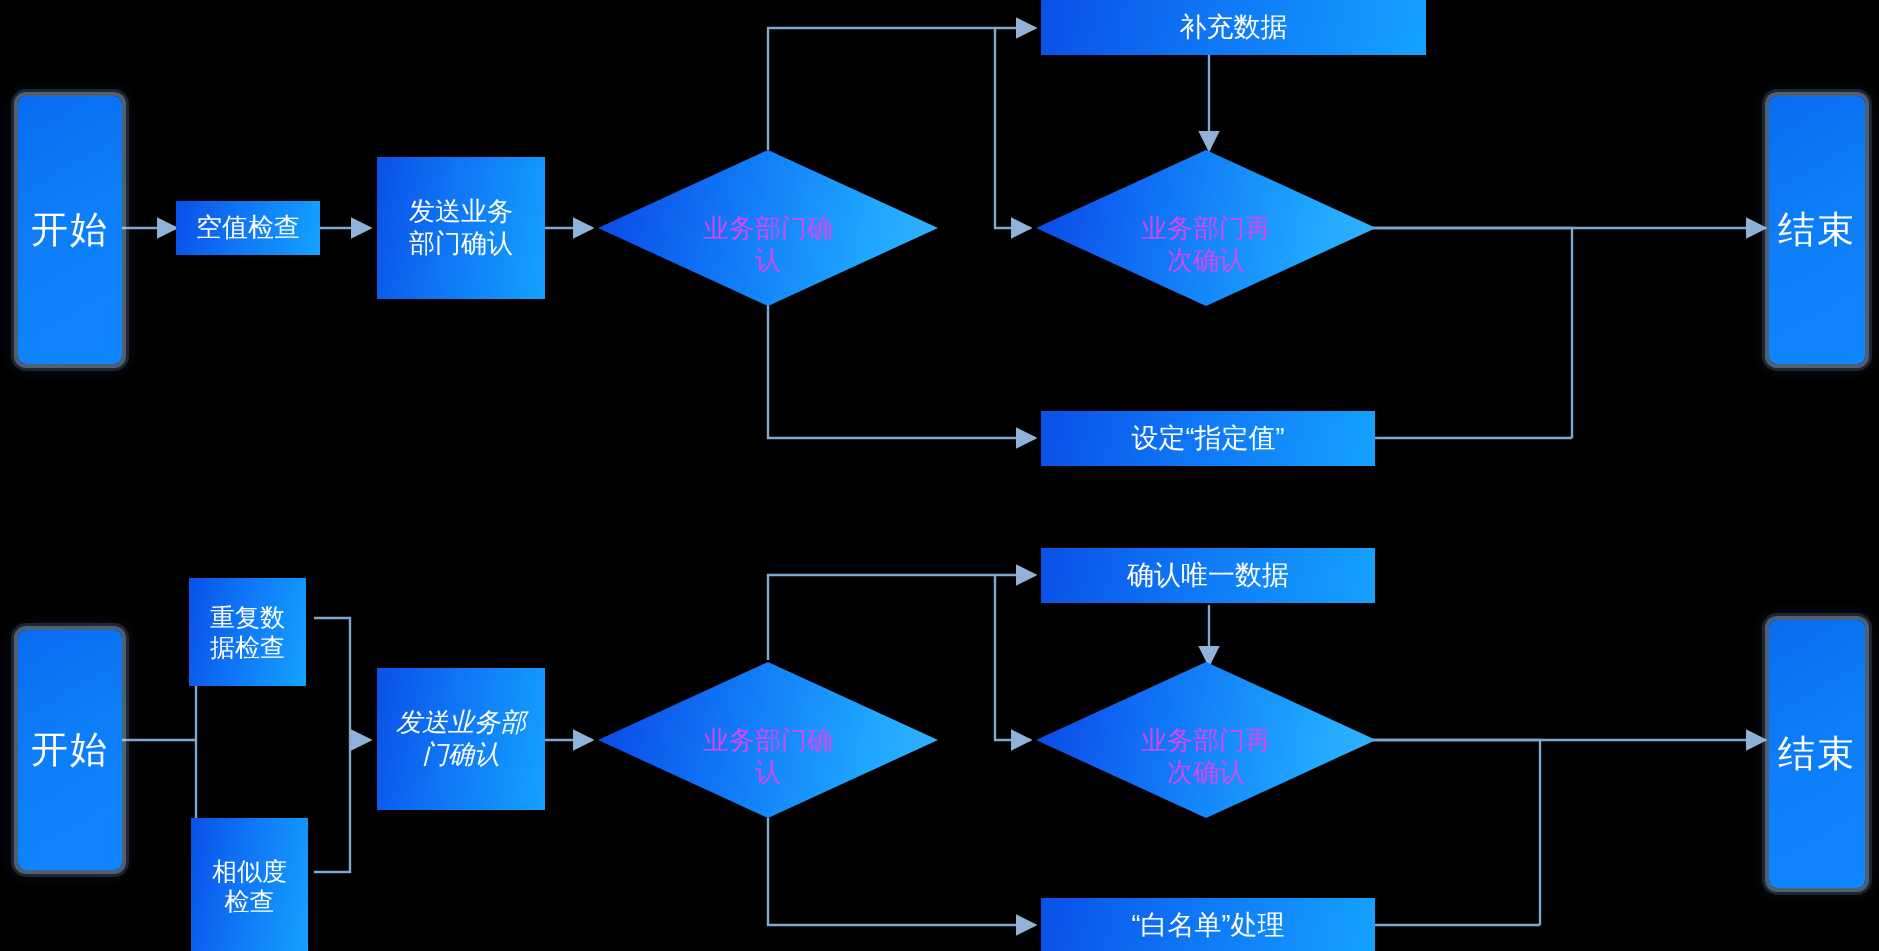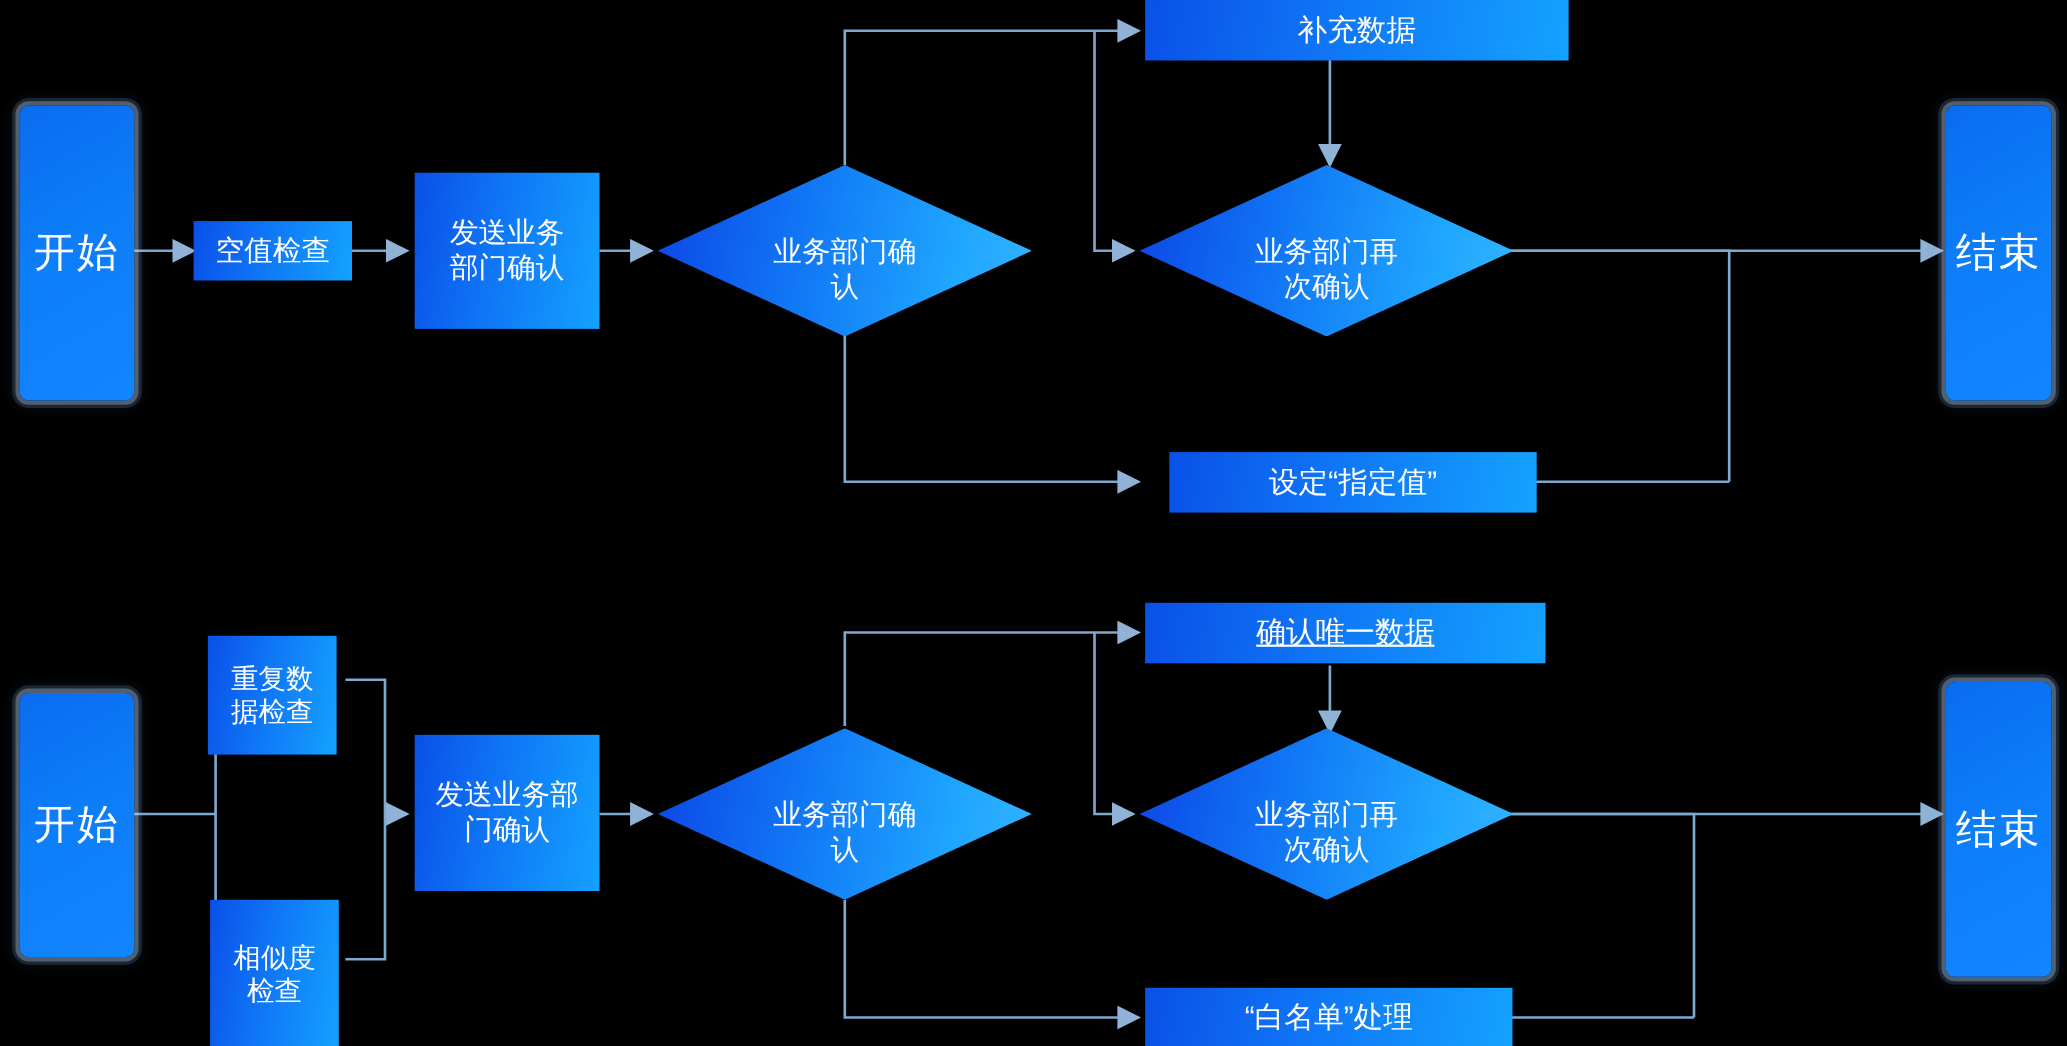--- a/index.html
+++ b/index.html
@@ -21,21 +21,21 @@
   
   .proc{background:linear-gradient(100deg,#0a50e8 0%,#0f74f5 42%,#14a2ff 100%);font-size:26px;}
   .proc.small{font-size:25px;}
   .proc.wide{font-size:27px;}
 
   
   .dia{background:transparent;}
   .dia .shape{position:absolute;inset:0;
        background:linear-gradient(100deg,#0c46e6 0%,#1178f6 40%,#1fa6ff 78%,#35b4ff 100%);
        clip-path:polygon(50% 0%,100% 50%,50% 100%,0% 50%);}
-  .dia .txt{position:relative;z-index:2;font-size:26px;color:#ffffff;padding:0 18px;margin-top:33px;}
+  .dia .txt{position:relative;z-index:2;font-size:26px;color:#d946ef;padding:0 18px;margin-top:33px;}
 </style>
 </head>
 <body>
 
 <div id="stage">
 
   <svg id="wires" viewBox="0 0 1879 951" xmlns="http://www.w3.org/2000/svg">
     <defs>
       <marker id="ah" markerWidth="9" markerHeight="9" refX="8" refY="4.5" orient="auto">
         <path d="M0,0 L9,4.5 L0,9 z" fill="#8fb2d6"></path>
@@ -93,21 +93,21 @@
   <div class="node proc wide" style="left:1041px;top:0px;width:385px;height:55px;">
     <span>补充数据</span>
   </div>
 
   <div class="node dia" style="left:1036px;top:150px;width:340px;height:156px;">
     <div class="shape"></div>
     <div class="txt" style="white-space:pre-line;">业务部门再
 次确认</div>
   </div>
 
-  <div class="node proc wide" style="left:1063px;top:411px;width:334px;height:55px;">
+  <div class="node proc wide" style="left:1041px;top:411px;width:334px;height:55px;">
     <span>设定“指定值”</span>
   </div>
 
   <div class="node term" style="left:1769px;top:96px;width:96px;height:268px;">
     <span>结束</span>
   </div>
 
   <div class="node term" style="left:18px;top:630px;width:104px;height:240px;">
     <span>开始</span>
   </div>
@@ -115,32 +115,32 @@
   <div class="node proc small" style="left:189px;top:578px;width:117px;height:108px;white-space:pre-line;">
     <span>重复数
 据检查</span>
   </div>
 
   <div class="node proc small" style="left:191px;top:818px;width:117px;height:136px;white-space:pre-line;justify-content:center;">
     <span>相似度
 检查</span>
   </div>
 
-  <div class="node proc" style="left:377px;top:668px;width:168px;height:142px;white-space:pre-line;">
+  <div class="node proc" style="left:377px;top:668px;width:168px;height:142px;white-space:pre-line;font-style:italic;">
     <span>发送业务部
 门确认</span>
   </div>
 
   <div class="node dia" style="left:598px;top:662px;width:340px;height:156px;">
     <div class="shape"></div>
     <div class="txt" style="white-space:pre-line;">业务部门确
 认</div>
   </div>
 
-  <div class="node proc wide" style="left:1041px;top:548px;width:364px;height:55px;text-decoration:underline;">
+  <div class="node proc wide" style="left:1041px;top:548px;width:334px;height:55px;">
     <span>确认唯一数据</span>
   </div>
 
   <div class="node dia" style="left:1036px;top:662px;width:340px;height:156px;">
     <div class="shape"></div>
     <div class="txt" style="white-space:pre-line;">业务部门再
 次确认</div>
   </div>
 
   <div class="node proc wide" style="left:1041px;top:898px;width:334px;height:55px;">

